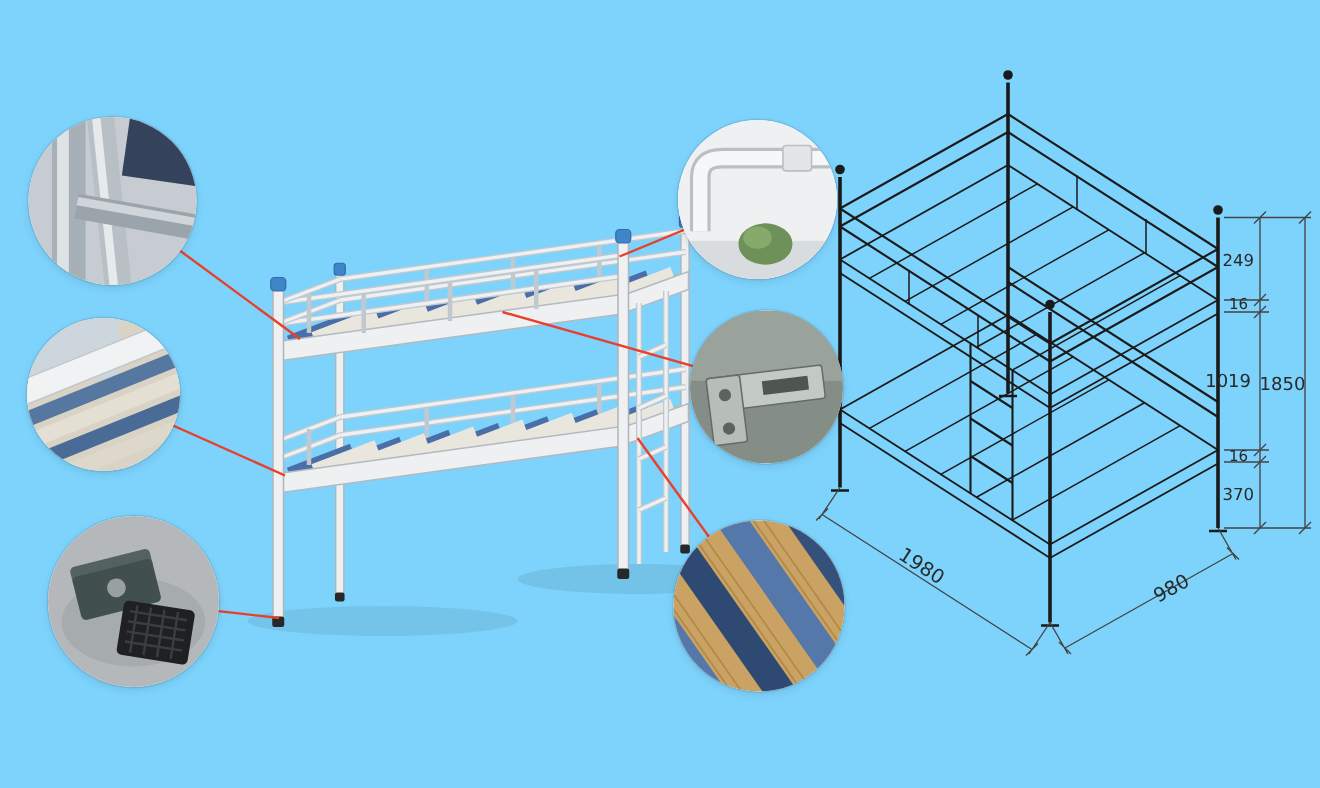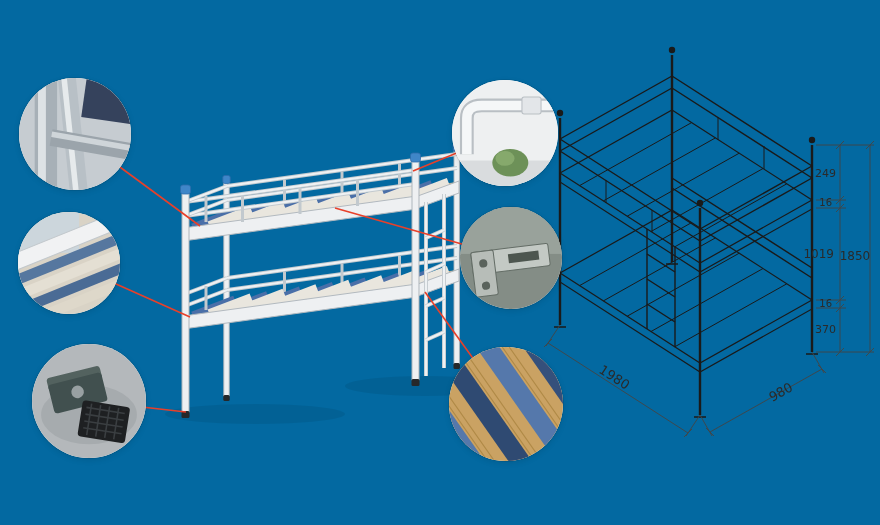--- a/index.html
+++ b/index.html
@@ -1,17 +1,17 @@
 <!DOCTYPE html>
 <html><head>
 <meta charset="utf-8">
 <style>
   html,body{margin:0;padding:0;background:#ffffff;}
   body{width:880px;height:525px;overflow:hidden;font-family:"DejaVu Sans","Liberation Sans",sans-serif;}
-  .stage{position:relative;width:880px;height:525px;background:#0369a1;}
+  .stage{position:relative;width:880px;height:525px;background:#7dd3fc;}
   #bed-photo-svg{position:absolute;left:130px;top:140px;width:360px;height:300px;z-index:2;}
   #tech-svg{position:absolute;left:0;top:0;width:880px;height:525px;z-index:2;}
   #connector-svg{position:absolute;left:0;top:0;width:880px;height:525px;z-index:3;}
   .callout{position:absolute;border-radius:50%;overflow:hidden;z-index:4;
            box-shadow:0 0 0 1px rgba(0,0,0,0.08),0 2px 6px rgba(0,0,0,0.10);background:#fff;}
   .callout svg{display:block;width:100%;height:100%;}
   #c1{left:19px;top:78px;width:112px;height:112px;}
   #c2{left:18px;top:212px;width:102px;height:102px;}
   #c3{left:32px;top:344px;width:114px;height:114px;}
   #c4{left:452px;top:80px;width:106px;height:106px;}

